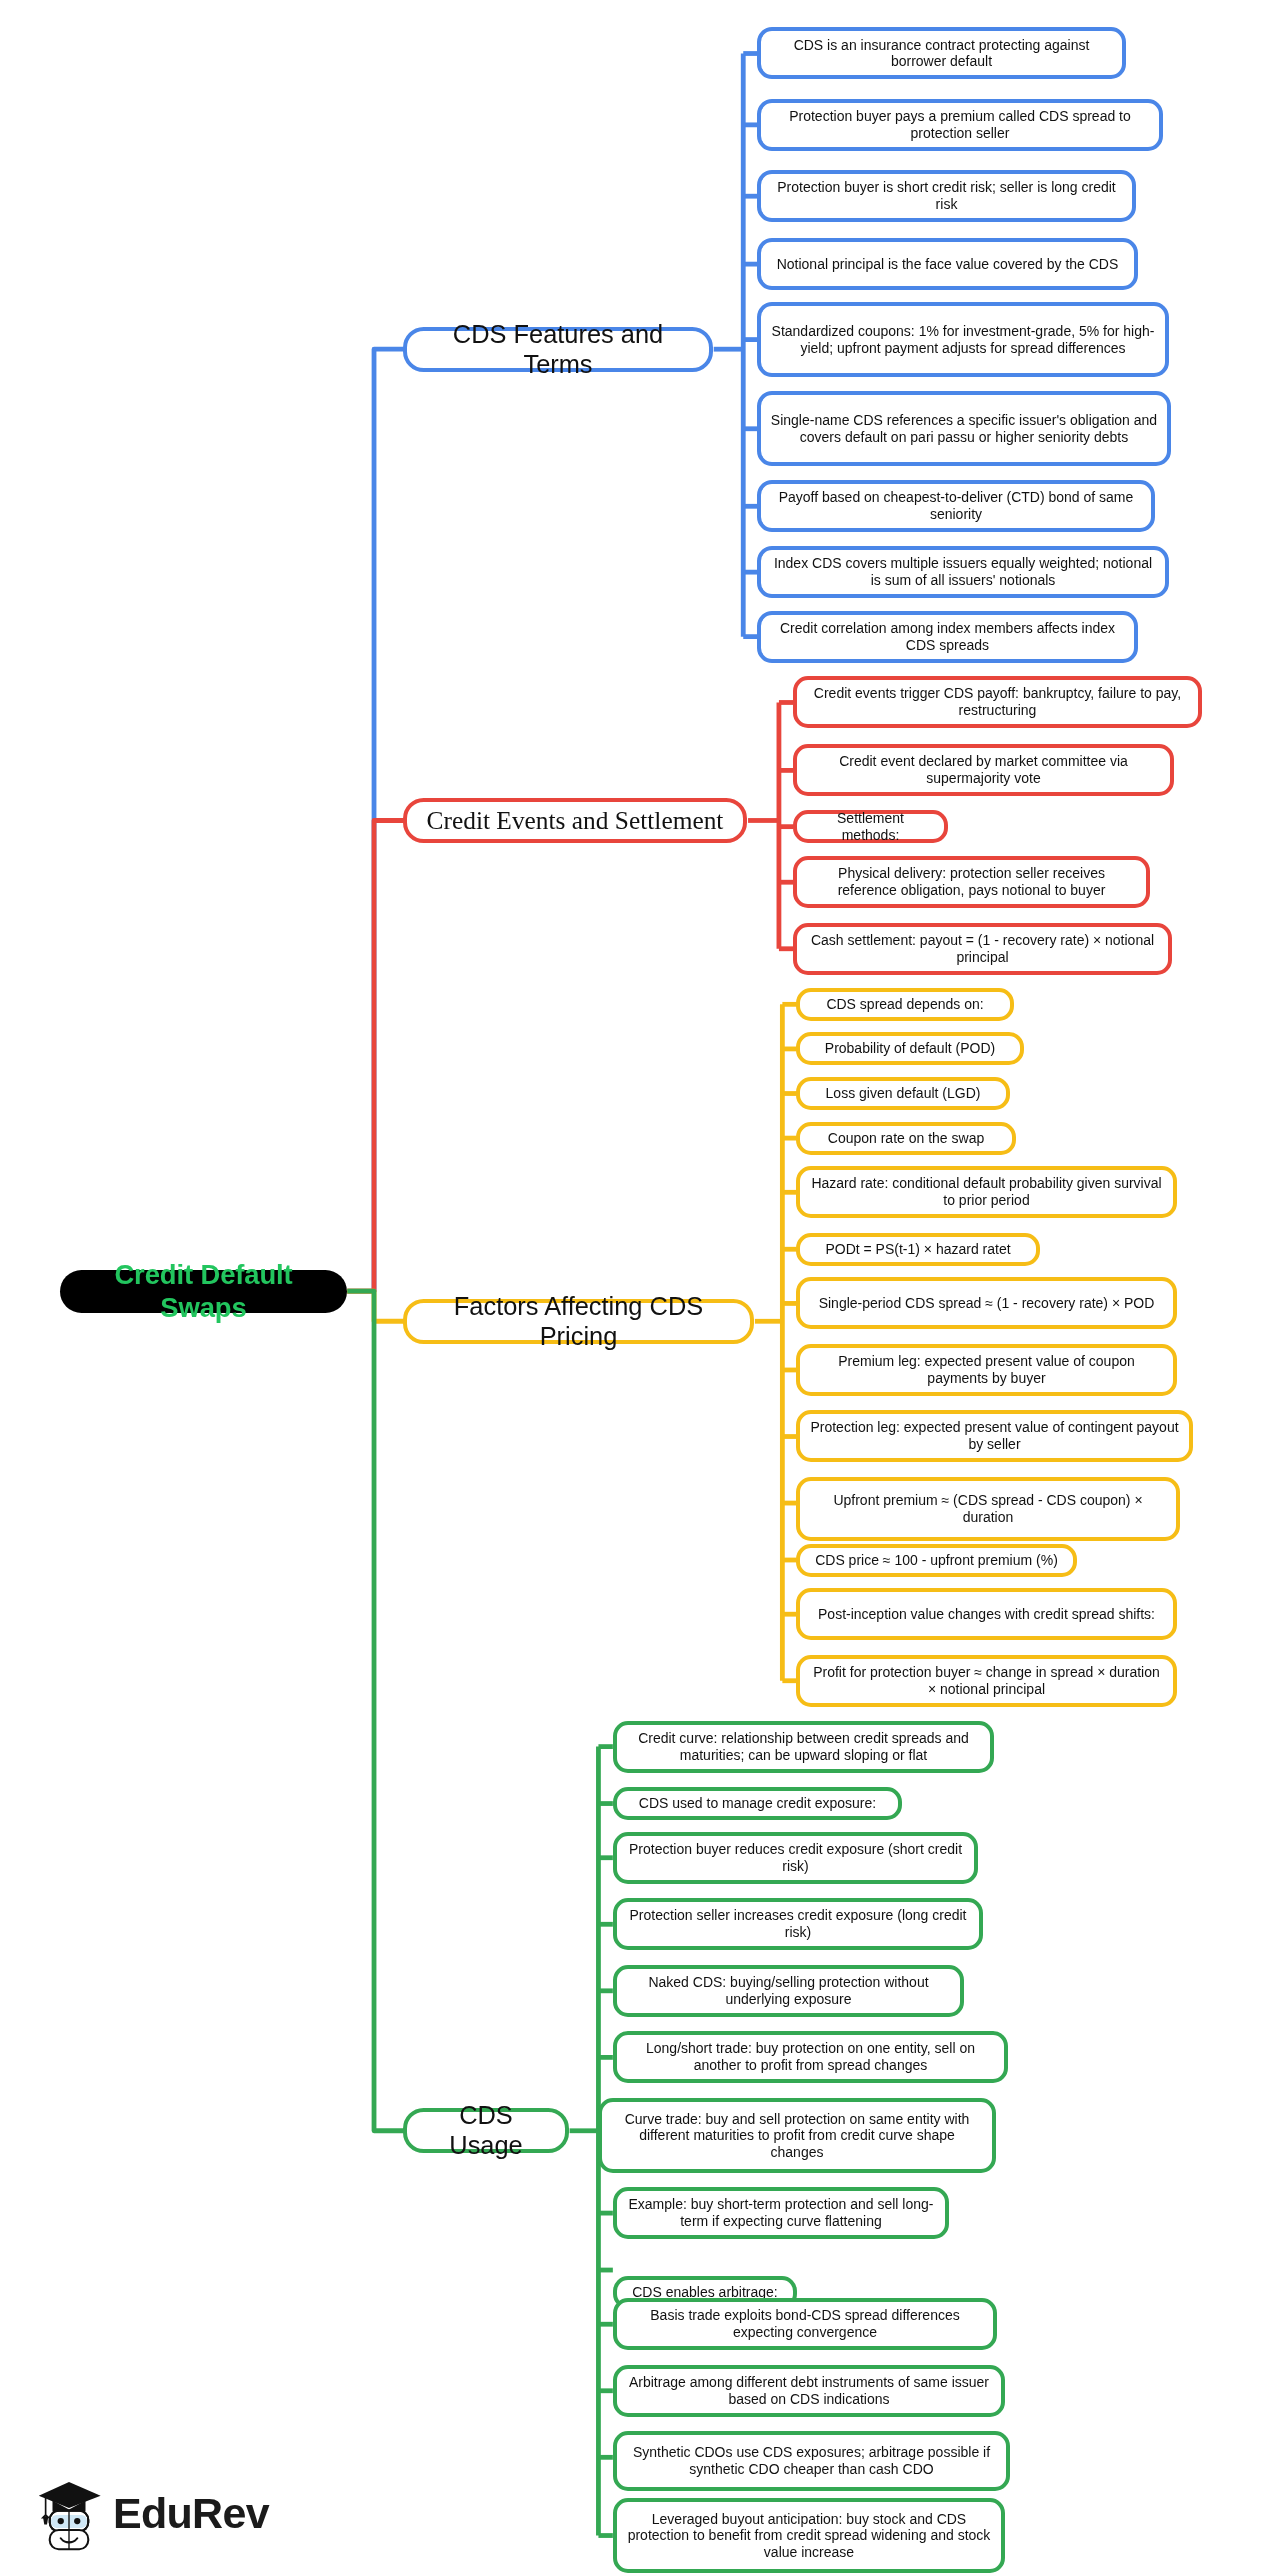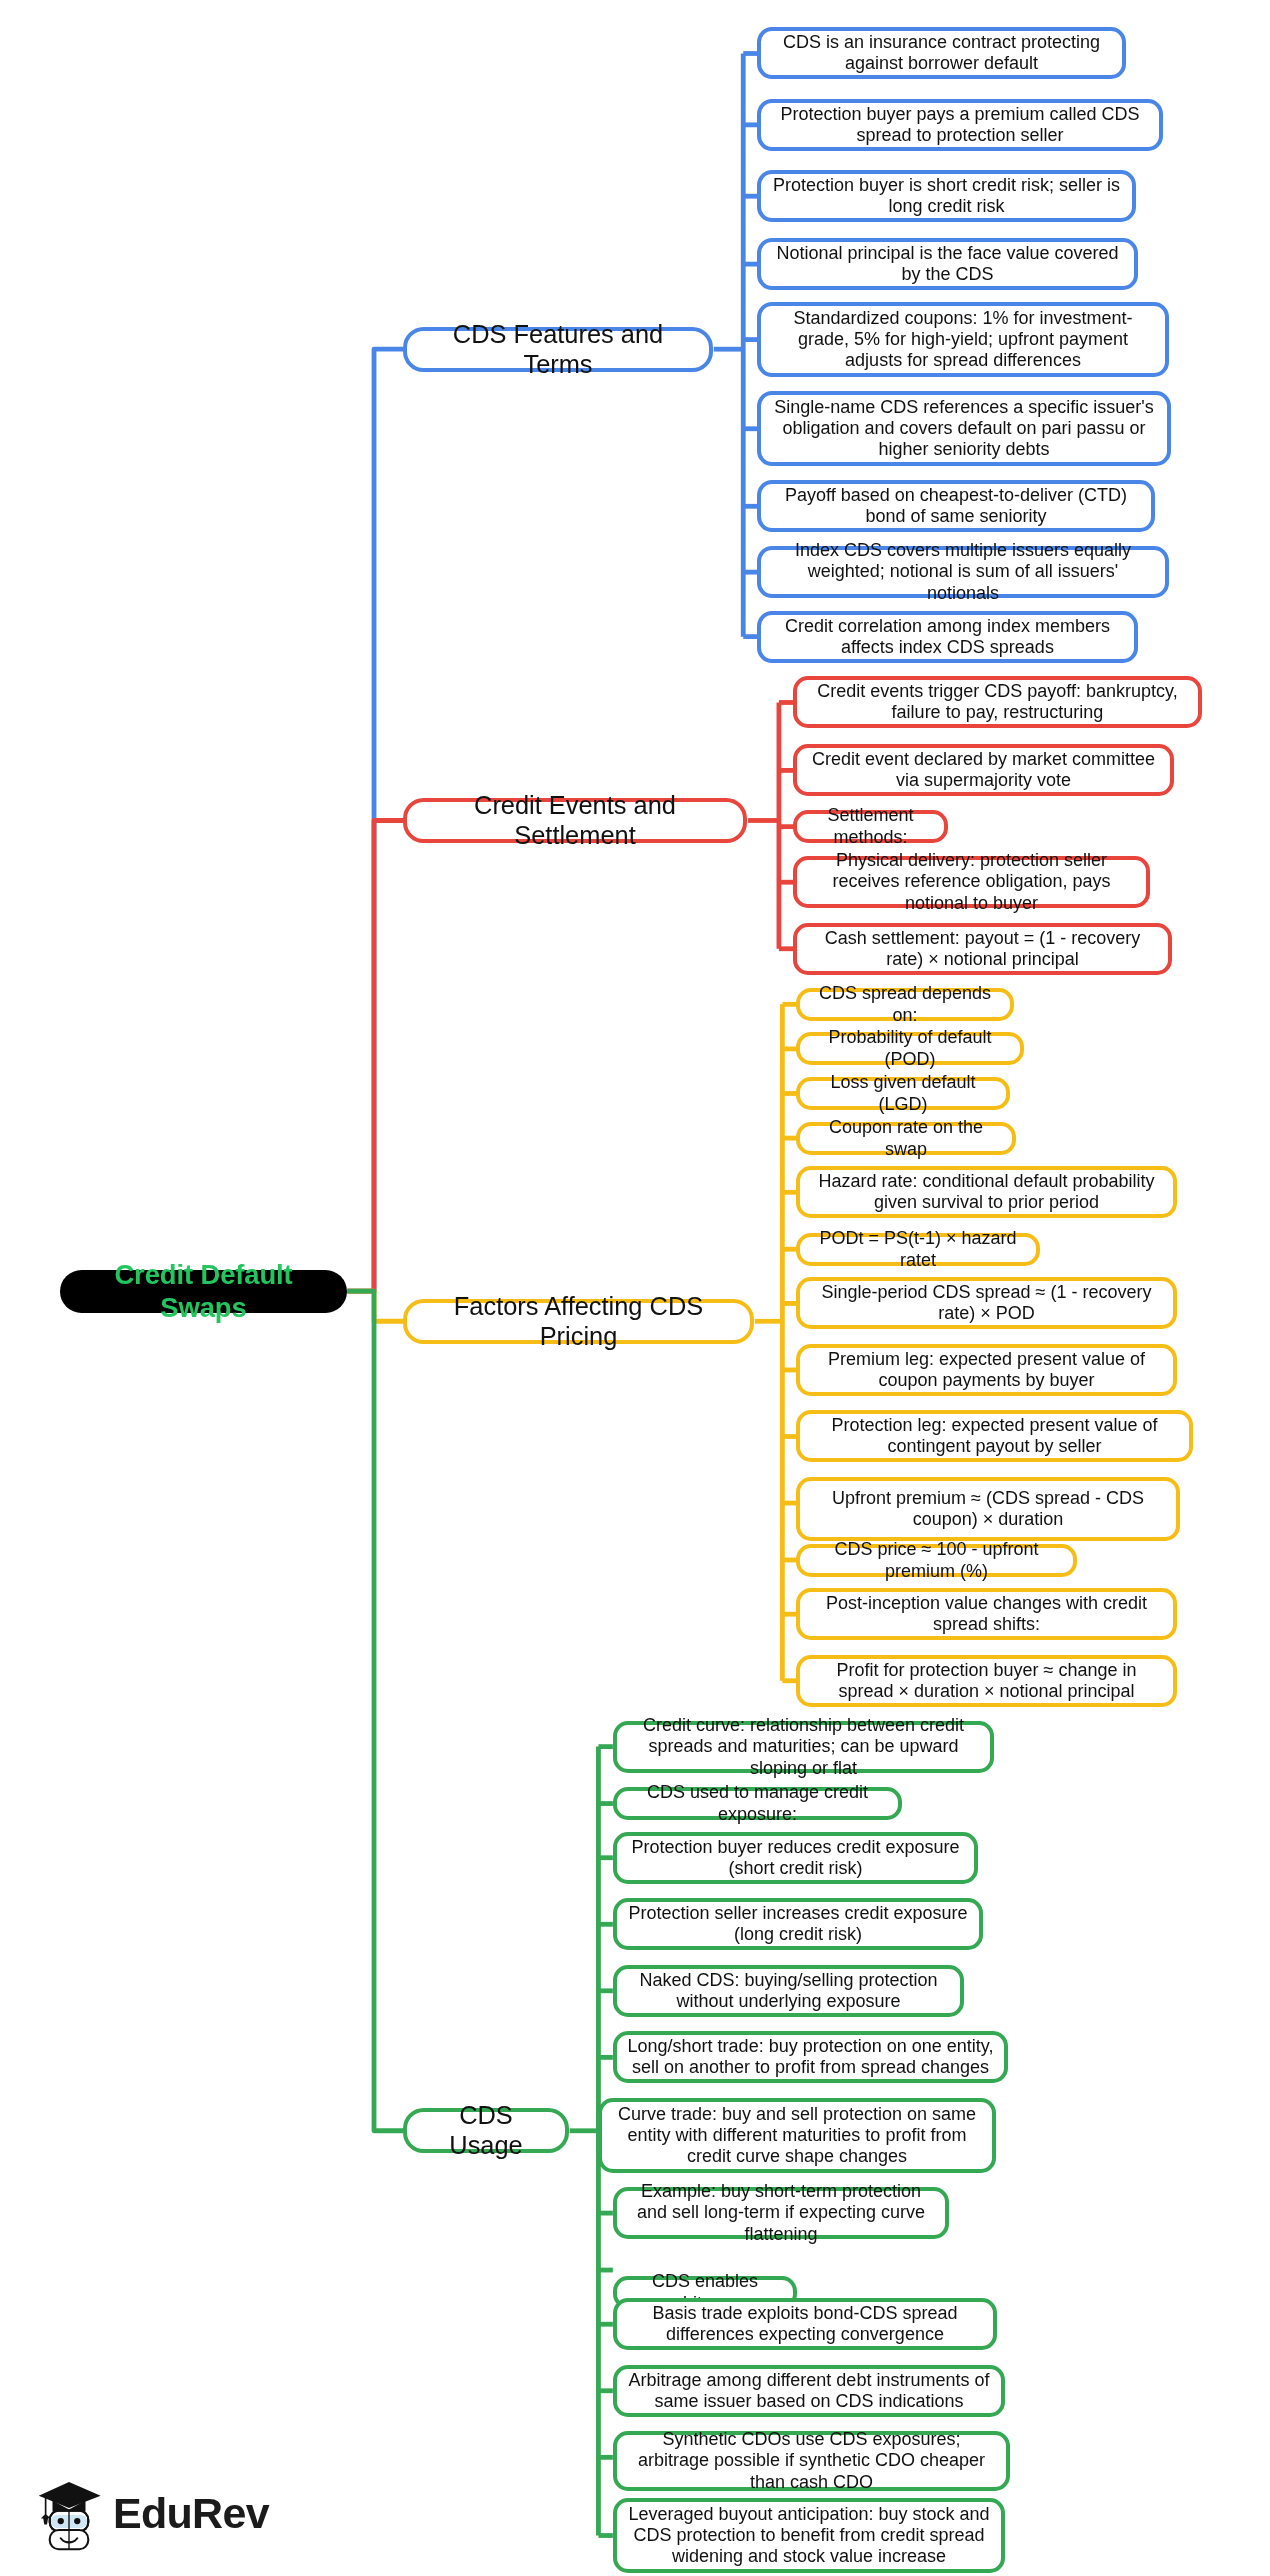--- a/index.html
+++ b/index.html
@@ -49,21 +49,21 @@
     border-width: 4.8px;
     border-radius: 20.6px;
     font-size: 25.4px;
     font-weight: normal;
     padding: 0 12.3px;
   }
   
   .leaf {
     border-width: 4.1px;
     border-radius: 15px;
-    font-size: 18px;
+    font-size: 14px;
     padding: 2.7px 9.6px;
   }
   .c-blue   { border-color: #4a86e8; }
   .c-red    { border-color: #e8453c; }
   .c-orange { border-color: #f6bd16; }
   .c-green  { border-color: #34a853; }
 
   
   #logo {
     position: absolute;
@@ -148,21 +148,21 @@
       <div class="node branch c-blue" style="left: 403px; top: 327px; width: 310px; height: 45px;">CDS Features and Terms</div>
       <div class="node leaf c-blue" style="left: 757px; top: 27.4px; width: 369px; height: 52px;">CDS is an insurance contract protecting against borrower default</div>
       <div class="node leaf c-blue" style="left: 757px; top: 99px; width: 406px; height: 52px;">Protection buyer pays a premium called CDS spread to protection seller</div>
       <div class="node leaf c-blue" style="left: 757px; top: 170px; width: 379px; height: 52px;">Protection buyer is short credit risk; seller is long credit risk</div>
       <div class="node leaf c-blue" style="left: 757px; top: 238px; width: 381px; height: 52px;">Notional principal is the face value covered by the CDS</div>
       <div class="node leaf c-blue" style="left: 757px; top: 302px; width: 412px; height: 75px;">Standardized coupons: 1% for investment-grade, 5% for high-yield; upfront payment adjusts for spread differences</div>
       <div class="node leaf c-blue" style="left: 757px; top: 391px; width: 414px; height: 75px;">Single-name CDS references a specific issuer's obligation and covers default on pari passu or higher seniority debts</div>
       <div class="node leaf c-blue" style="left: 757px; top: 480px; width: 398px; height: 52px;">Payoff based on cheapest-to-deliver (CTD) bond of same seniority</div>
       <div class="node leaf c-blue" style="left: 757px; top: 546px; width: 412px; height: 52px;">Index CDS covers multiple issuers equally weighted; notional is sum of all issuers' notionals</div>
       <div class="node leaf c-blue" style="left: 757px; top: 611px; width: 381px; height: 52px;">Credit correlation among index members affects index CDS spreads</div>
-      <div class="node branch c-red" style="left: 403px; top: 798px; width: 344px; height: 45px;">Credit Events and Settlement</div>
+      <div class="node branch c-red" style="left: 403px; top: 798px; width: 344px; height: 45px; font-family: Liberation Serif, serif;">Credit Events and Settlement</div>
       <div class="node leaf c-red" style="left: 793px; top: 676px; width: 409px; height: 52px;">Credit events trigger CDS payoff: bankruptcy, failure to pay, restructuring</div>
       <div class="node leaf c-red" style="left: 793px; top: 744px; width: 381px; height: 52px;">Credit event declared by market committee via supermajority vote</div>
       <div class="node leaf c-red" style="left: 793px; top: 810px; width: 155px; height: 33px;">Settlement methods:</div>
       <div class="node leaf c-red" style="left: 793px; top: 856px; width: 357px; height: 52px;">Physical delivery: protection seller receives reference obligation, pays notional to buyer</div>
       <div class="node leaf c-red" style="left: 793px; top: 923px; width: 379px; height: 52px;">Cash settlement: payout = (1 - recovery rate) × notional principal</div>
       <div class="node branch c-orange" style="left: 403px; top: 1299px; width: 351px; height: 45px;">Factors Affecting CDS Pricing</div>
       <div class="node leaf c-orange" style="left: 796px; top: 988px; width: 218px; height: 33px;">CDS spread depends on:</div>
       <div class="node leaf c-orange" style="left: 796px; top: 1032px; width: 228px; height: 33px;">Probability of default (POD)</div>
       <div class="node leaf c-orange" style="left: 796px; top: 1077px; width: 214px; height: 33px;">Loss given default (LGD)</div>
       <div class="node leaf c-orange" style="left: 796px; top: 1122px; width: 220px; height: 33px;">Coupon rate on the swap</div>

